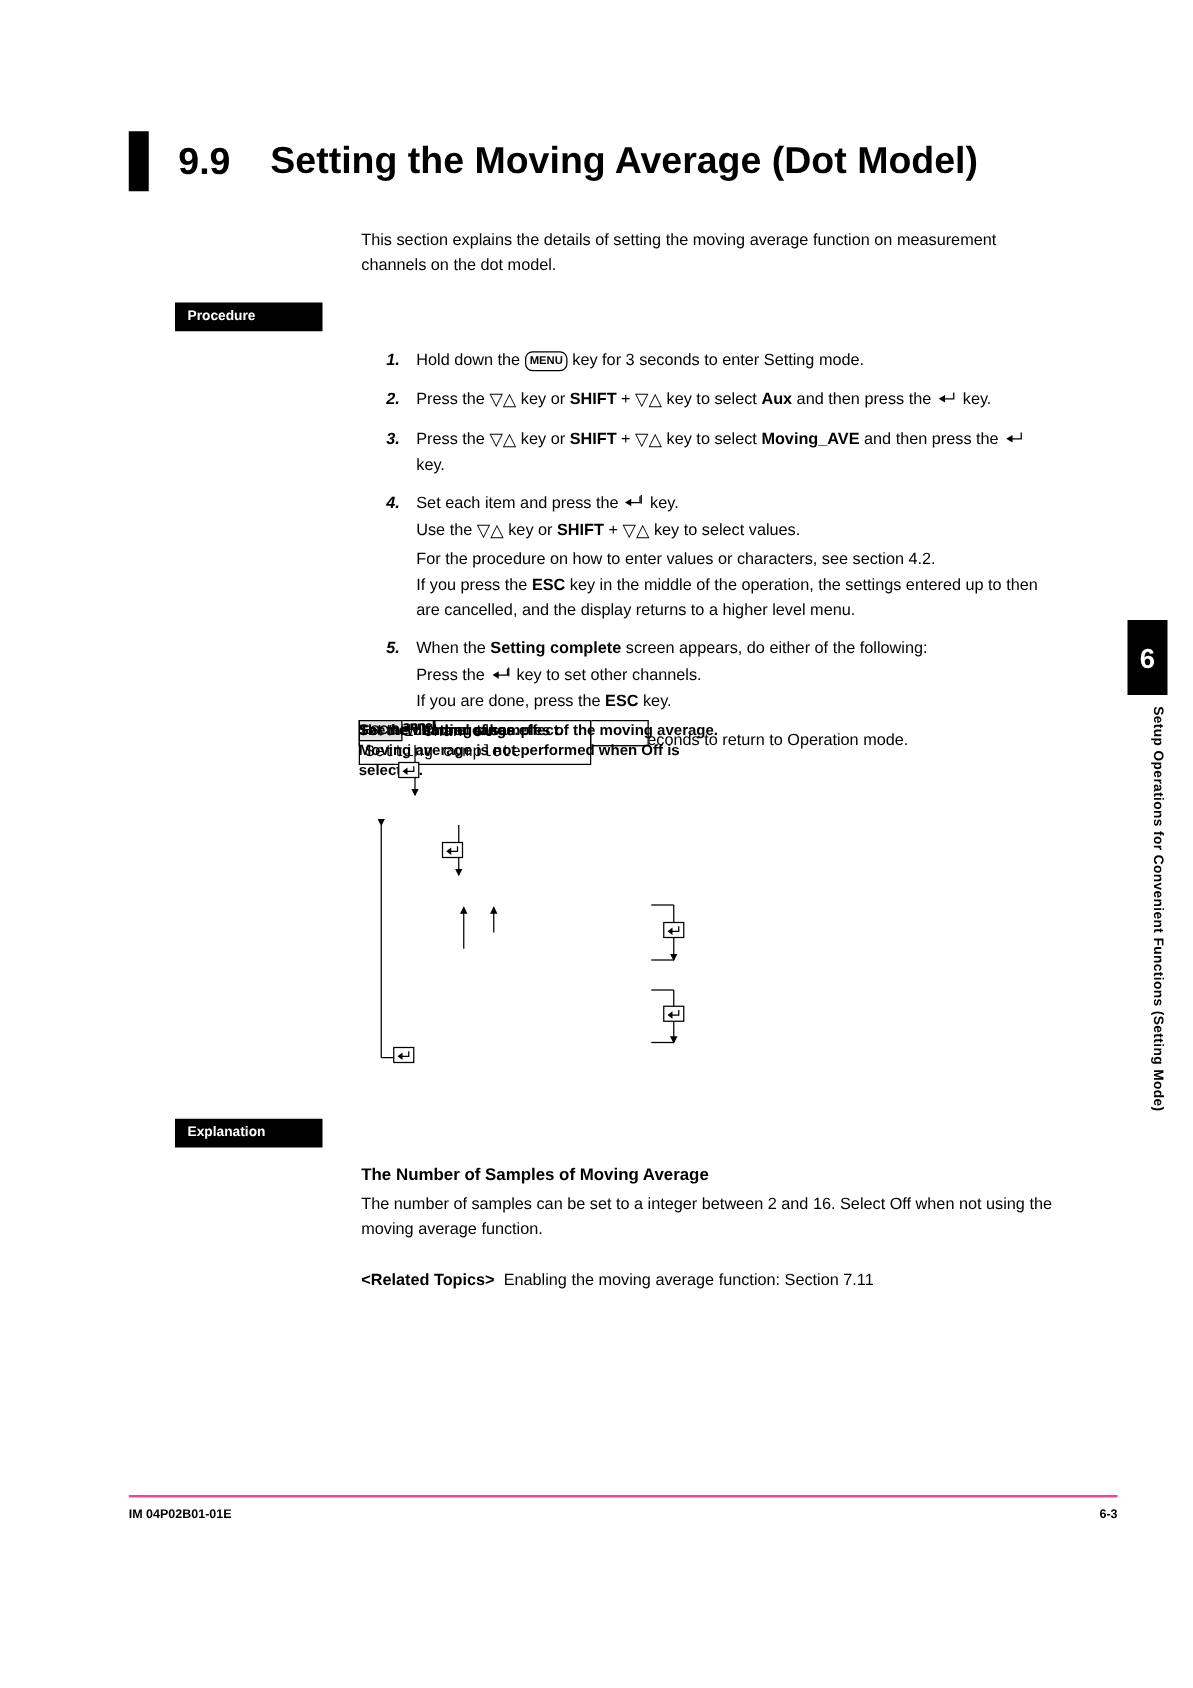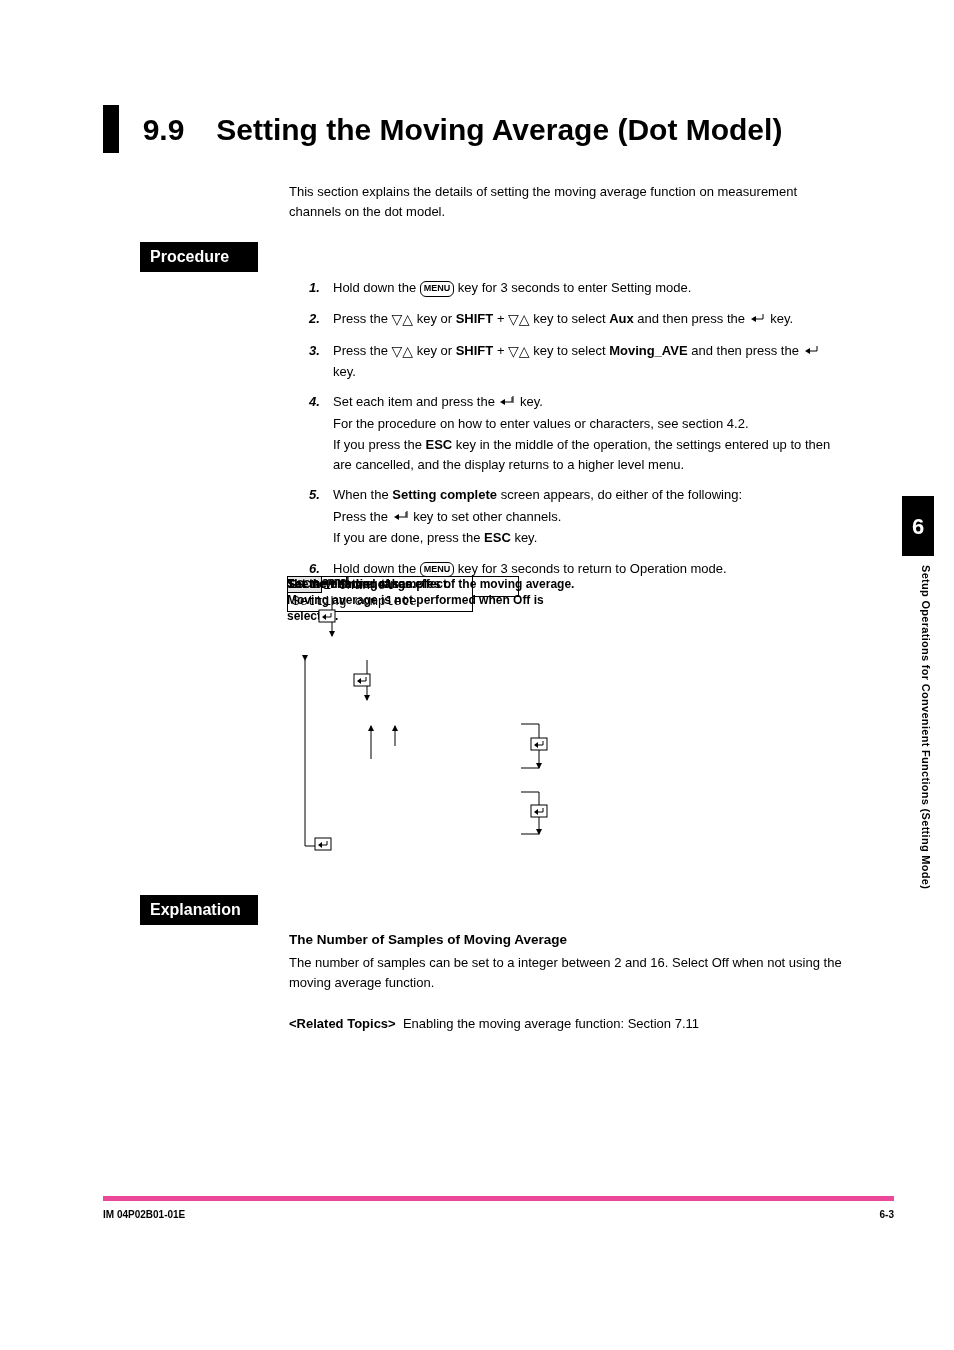--- a/index.html
+++ b/index.html
@@ -76,21 +76,21 @@
     left: 289px;
     top: 182px;
     width: 555px;
   }
   
   .sub-label {
     position: absolute;
     background: #000;
     color: #fff;
     font-weight: bold;
-    font-size: 16px;
+    font-size: 11px;
     padding: 3px 12px 3px 10px;
     left: 140px;
   }
   .sub-procedure { top: 242px; width: 118px; }
   .sub-explanation { top: 895px; width: 118px; }
   
   .proc-list {
     position: absolute;
     left: 309px;
     top: 278px;
@@ -176,21 +176,21 @@
   .expl p { font-size: 13px; line-height: 1.5; }
   .related { margin-top: 22px; }
   .related b { font-weight: bold; }
 
   
   .footer {
     position: absolute;
     left: 103px;
     right: 60px;
     top: 1196px;
-    border-top: 5px solid #ec4899;
+    border-top: 2px solid #ec4899;
     padding-top: 6px;
     font-size: 10px;
     font-weight: bold;
     font-family: Arial, sans-serif;
   }
   .footer .r { float: right; }
 </style>
 </head>
 <body>
 
@@ -236,20 +236,21 @@
       </div>
     </div>
     <div class="proc-item">
       <div class="proc-num">4.</div>
       <div class="proc-body">
         <div class="line">Set each item and press the <svg width="18" height="12" style="vertical-align:-1px">
             <path d="M14 2 L14 7 L5 7" fill="none" stroke="#000"></path>
             <path d="M7 4 L2 7 L7 10 Z" fill="#000"></path>
             <line x1="15" y1="1" x2="15" y2="8" stroke="#000"></line>
           </svg> key.</div>
+        <div class="line">Use the <span class="sym-updown">▽△</span> key or <b>SHIFT</b> + <span class="sym-updown">▽△</span> key to select values.</div>
         <div class="line">For the procedure on how to enter values or characters, see section 4.2.</div>
         <div class="line">If you press the <b>ESC</b> key in the middle of the operation, the settings entered up to then are cancelled, and the display returns to a higher level menu.</div>
       </div>
     </div>
     <div class="proc-item">
       <div class="proc-num">5.</div>
       <div class="proc-body">
         <div class="line">When the <b>Setting complete</b> screen appears, do either of the following:</div>
         <div class="line">Press the <svg width="18" height="12" style="vertical-align:-1px">
             <path d="M14 2 L14 7 L5 7" fill="none" stroke="#000"></path>

